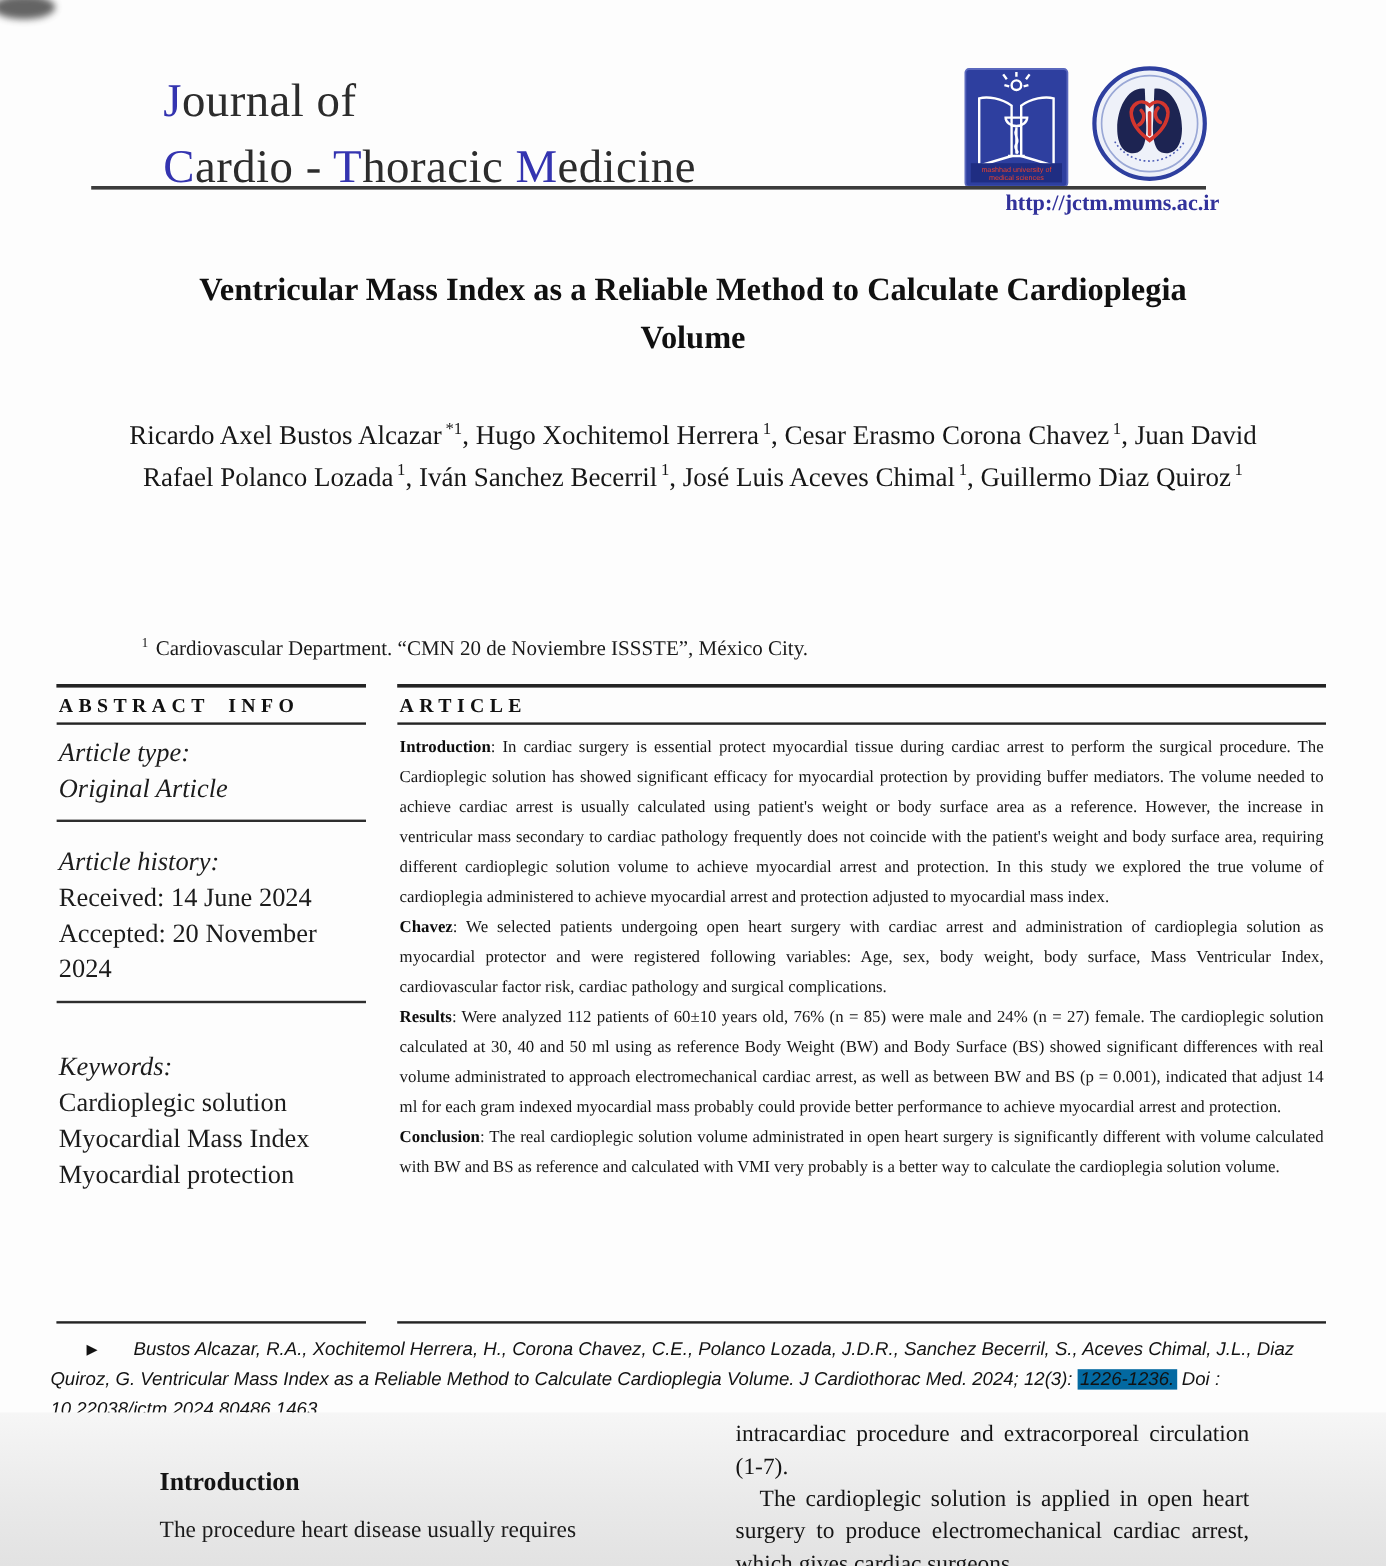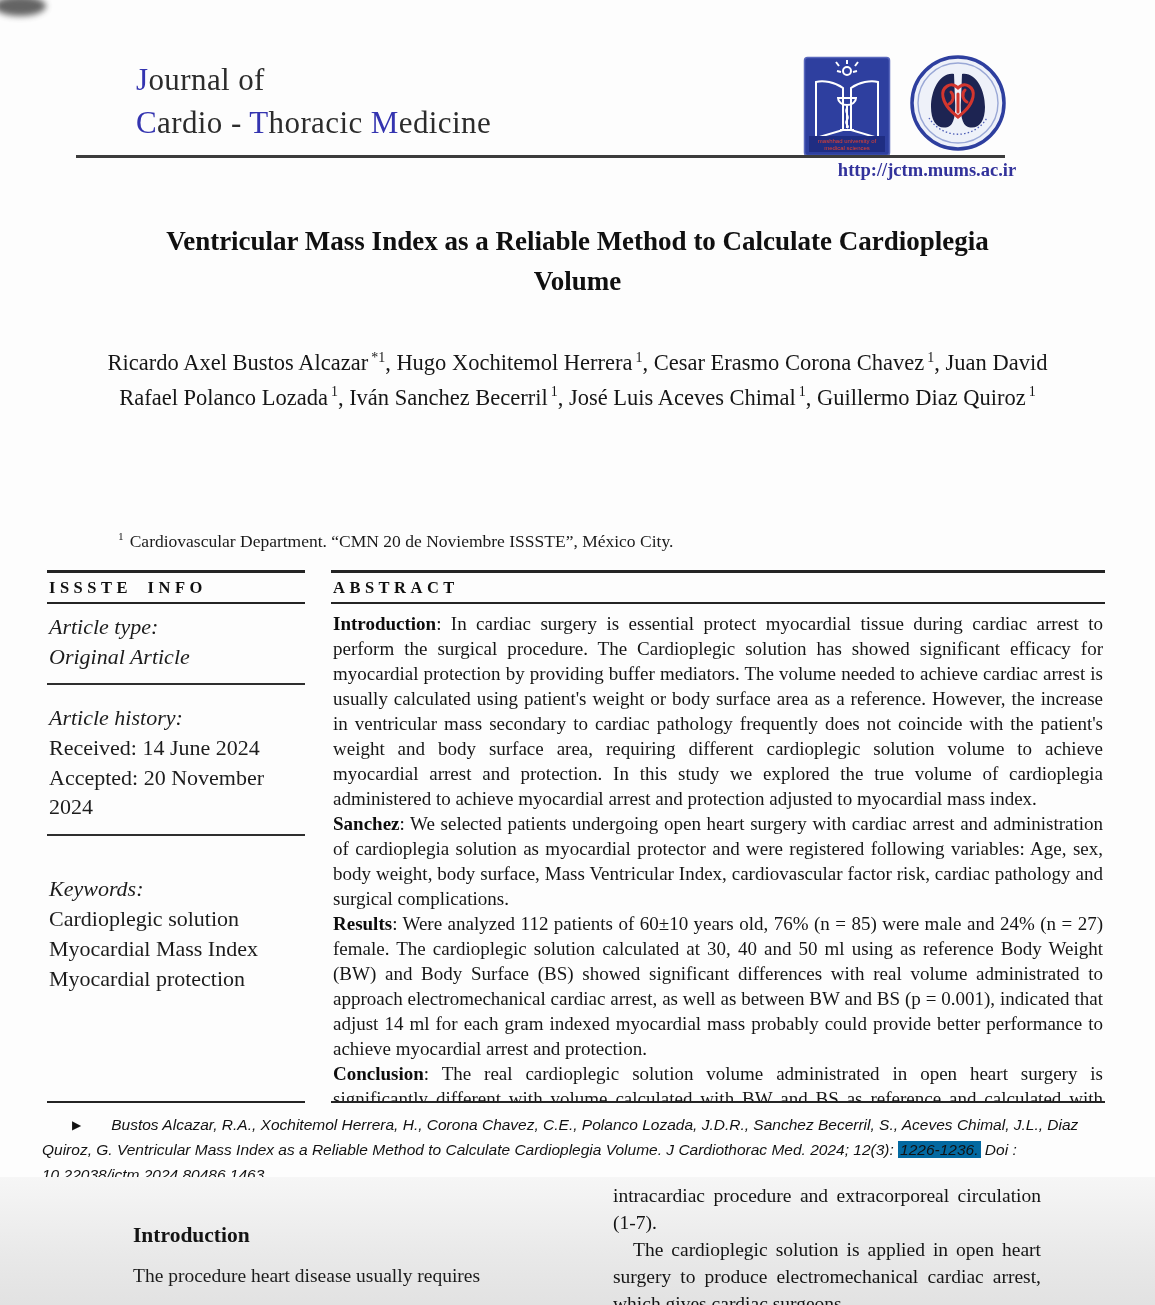--- a/index.html
+++ b/index.html
@@ -8,21 +8,21 @@
     width:1155px;height:1305px;
     background:#fdfdfd;
     overflow:hidden;
     font-family:"Liberation Serif", serif;
     color:#1c1c1c;
   }
   
   .smudge{position:absolute;left:-6px;top:-4px;width:52px;height:20px;background:#4a4a4a;border-radius:50%;filter:blur(3px);opacity:.85;}
 
   
-  .journal-name{position:absolute;left:136px;top:58px;font-size:31px;line-height:1.4;color:#2c2c2c;letter-spacing:.4px;}
+  .journal-name{position:absolute;left:136px;top:58px;font-size:39px;line-height:1.4;color:#2c2c2c;letter-spacing:.4px;}
   .journal-name .ini{color:#3434b0;}
   .logo-mums{position:absolute;left:803px;top:56px;width:88px;height:101px;}
   .logo-jctm{position:absolute;left:909px;top:54px;width:98px;height:98px;}
   .header-rule{position:absolute;left:76px;top:155px;width:929px;height:3px;background:#3c3c3c;}
   .site-url{position:absolute;left:812px;top:160px;width:230px;text-align:center;font-size:18.5px;font-weight:bold;color:#32329b;text-decoration:none;}
 
   
   .paper-title{position:absolute;top:222px;left:50%;transform:translateX(-50%);width:880px;text-align:center;font-size:27px;font-weight:bold;line-height:1.48;color:#101010;}
   .authors{position:absolute;top:346px;left:50%;transform:translateX(-50%);width:940px;text-align:center;font-size:22.5px;line-height:1.55;color:#161616;}
   .authors sup{font-size:62%;}
@@ -35,21 +35,21 @@
   .col{border-top:3px solid #242424;border-bottom:2px solid #242424;box-sizing:border-box;overflow:hidden;}
   .col-left{width:258px;}
   .col-right{flex:1;}
   .col-head{font-weight:bold;font-size:16.5px;letter-spacing:4.5px;word-spacing:7px;padding:5px 0 4px 2px;border-bottom:2px solid #242424;color:#111;}
   .sec{font-size:22px;line-height:1.32;}
   .sec-type{padding:7px 0 11px 2px;border-bottom:2px solid #2e2e2e;}
   .sec-history{padding:17px 0 12px 2px;border-bottom:2px solid #2e2e2e;}
   .sec-keywords{padding:19px 0 0 2px;margin-top:18px;}
   .ital{font-style:italic;}
   .sec div{margin:1px 0;}
-  .abstract-body{padding:7px 2px 0 2px;font-size:19px;line-height:25px;text-align:justify;color:#161616;}
+  .abstract-body{padding:7px 2px 0 2px;font-size:14px;line-height:25px;text-align:justify;color:#161616;}
   .abstract-body p{margin:0;}
   .abstract-body b{color:#0d0d0d;}
 
   
   .citation{position:absolute;top:1104px;left:38px;width:1082px;box-sizing:border-box;padding:9px 4px 10px 4px;border-bottom:3px solid #1a1a1a;
     font-family:"Liberation Sans", sans-serif;font-style:italic;font-size:15.5px;line-height:1.6;color:#121212;}
   .cite-marker{font-style:normal;font-size:12px;margin:0 30px 0 30px;display:inline-block;transform:translateY(-1px);}
   .cite-hl{background:#0369a1;padding:0 2px;}
 
   
@@ -116,43 +116,43 @@
     <span class="author"><span>Guillermo Diaz Quiroz</span><sup>1</sup></span>
   </div>
 
   <div class="affiliation">
     <sup>1</sup><span>Cardiovascular Department. “CMN 20 de Noviembre ISSSTE”, México City.</span>
   </div>
 
   <div class="info-table">
 
     <div class="col col-left">
-      <div class="col-head">ISSSTE INFO</div>
+      <div class="col-head">ABSTRACT INFO</div>
       <div class="sec sec-type">
         <div class="ital">Article type:</div>
         <div class="ital">Original  Article</div>
       </div>
       <div class="sec sec-history">
         <div class="ital">Article history:</div>
         <div>Received: 14 June  2024</div>
         <div>Accepted: 20 November 2024</div>
       </div>
       <div class="sec sec-keywords">
         <div class="ital">Keywords:</div>
         <div>Cardioplegic solution</div>
         <div>Myocardial Mass Index</div>
         <div>Myocardial protection</div>
       </div>
     </div>
 
     <div class="col col-right">
-      <div class="col-head">ABSTRACT</div>
+      <div class="col-head">ARTICLE</div>
       <div class="abstract-body">
         <p><b>Introduction</b><span>:  In cardiac surgery is essential protect myocardial tissue during cardiac arrest to perform the surgical procedure. The Cardioplegic solution has showed significant efficacy for myocardial protection by providing buffer mediators. The volume needed to achieve cardiac arrest is usually calculated using patient's weight or body surface area as a reference. However, the increase in ventricular mass secondary to cardiac pathology frequently does not coincide with the patient's weight and body surface area, requiring different cardioplegic solution volume to achieve myocardial arrest and protection. In this study we explored the true volume of cardioplegia administered to achieve myocardial arrest and protection adjusted to myocardial mass index.</span></p>
-        <p><b>Sanchez</b><span>:  We selected patients undergoing open heart surgery with cardiac arrest and administration of cardioplegia solution as myocardial protector and were registered following variables: Age, sex, body weight, body surface, Mass Ventricular Index, cardiovascular factor risk, cardiac pathology and surgical complications.</span></p>
+        <p><b>Chavez</b><span>:  We selected patients undergoing open heart surgery with cardiac arrest and administration of cardioplegia solution as myocardial protector and were registered following variables: Age, sex, body weight, body surface, Mass Ventricular Index, cardiovascular factor risk, cardiac pathology and surgical complications.</span></p>
         <p><b>Results</b><span>: Were analyzed 112 patients of 60±10 years old, 76% (n = 85) were male and 24% (n = 27) female. The cardioplegic solution calculated at 30, 40 and 50 ml using as reference Body Weight (BW) and Body Surface (BS) showed significant differences with real volume administrated to approach electromechanical cardiac arrest, as well as between BW and BS (p = 0.001), indicated that adjust 14 ml for each gram indexed myocardial mass probably could provide better performance to achieve myocardial arrest and protection.</span></p>
         <p><b>Conclusion</b><span>: The real cardioplegic solution volume administrated in open heart surgery is significantly different with volume calculated with BW and BS as reference and calculated with VMI very probably is a better way to calculate the cardioplegia solution volume.</span></p>
       </div>
     </div>
 
   </div>
 
   <div class="citation">
     <span class="cite-marker">▶</span><span>Bustos Alcazar, R.A., Xochitemol Herrera, H., Corona Chavez, C.E., Polanco Lozada, J.D.R., Sanchez Becerril, S., Aceves Chimal, J.L., Diaz Quiroz, G.   Ventricular Mass Index as a Reliable Method to Calculate Cardioplegia Volume. J Cardiothorac Med. 2024; 12(3): </span><span class="cite-hl">1226-1236.</span><span> Doi : 10.22038/jctm.2024.80486.1463</span>
   </div>

